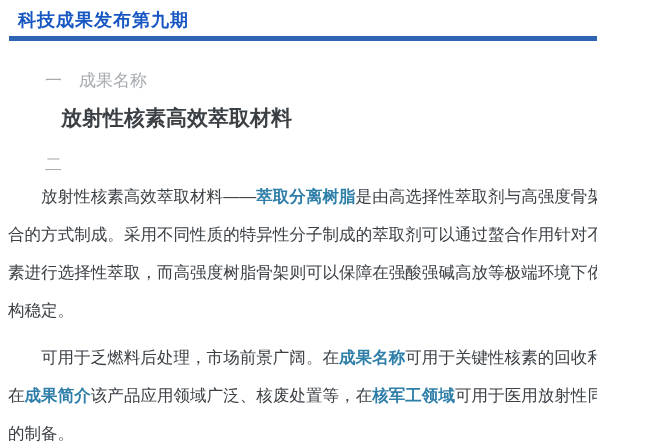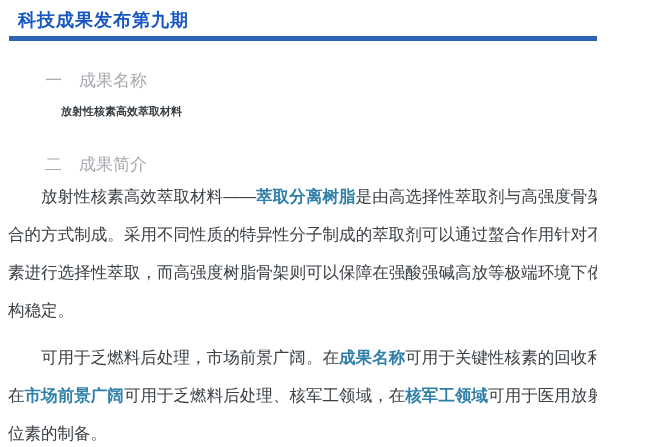--- a/index.html
+++ b/index.html
@@ -44,21 +44,21 @@
   }
   .section-row .sec-num {
     margin-right: 17px;
   }
   .section-row.sec-1 { top: 69px; }
   .section-row.sec-2 { top: 153px; }
   .doc-title {
     position: absolute;
     left: 61px;
     top: 104px;
-    font-size: 11px;
+    font-size: 21px;
     font-weight: bold;
     color: var(--body-dark, #3B4045);
     white-space: nowrap;
   }
   .para {
     position: absolute;
     left: 8px;
     width: 629px;
     text-align: justify;
     text-indent: 2em;
@@ -84,20 +84,19 @@
 
   <div class="section-row sec-1">
     <span class="sec-num">一</span>
     <span class="sec-label">成果名称</span>
   </div>
 
   <div class="doc-title">放射性核素高效萃取材料</div>
 
   <div class="section-row sec-2">
     <span class="sec-num">二</span>
-    <span class="sec-label">成果简介</span>
   </div>
 
   <div class="para p1"><span>放射性核素高效萃取材料——</span><span class="hl">萃取分离树脂</span><span>是由高选择性萃取剂与高强度骨架相结合的方式制成。采用不同性质的特异性分子制成的萃取剂可以通过螯合作用针对不同元素进行选择性萃取，而高强度树脂骨架则可以保障在强酸强碱高放等极端环境下依然结构稳定。</span></div>
 
-  <div class="para p2"><span>可用于乏燃料后处理，市场前景广阔。在</span><span class="hl">成果名称</span><span>可用于关键性核素的回收利用，在</span><span class="hl">市场前景广阔</span><span>可用于乏燃料后处理、核军工领域，在</span><span class="hl">核军工领域</span><span>可用于医用放射性同位素的制备。</span></div>
+  <div class="para p2"><span>可用于乏燃料后处理，市场前景广阔。在</span><span class="hl">成果名称</span><span>可用于关键性核素的回收利用，在</span><span class="hl">成果简介</span><span>该产品应用领域广泛、核废处置等，在</span><span class="hl">核军工领域</span><span>可用于医用放射性同位素的制备。</span></div>
 
 </div>
 
 </body></html>

